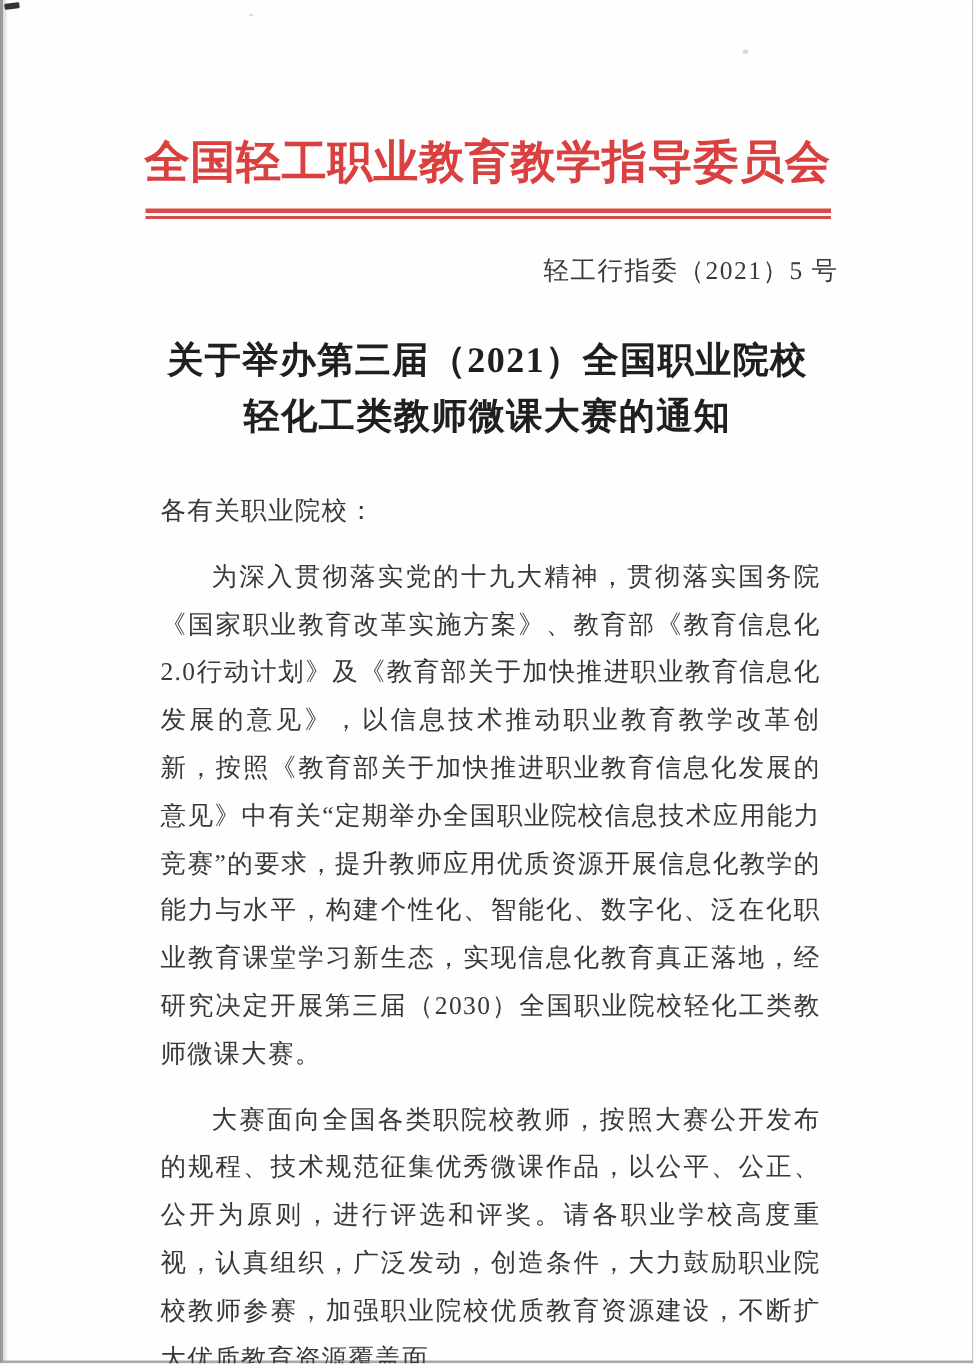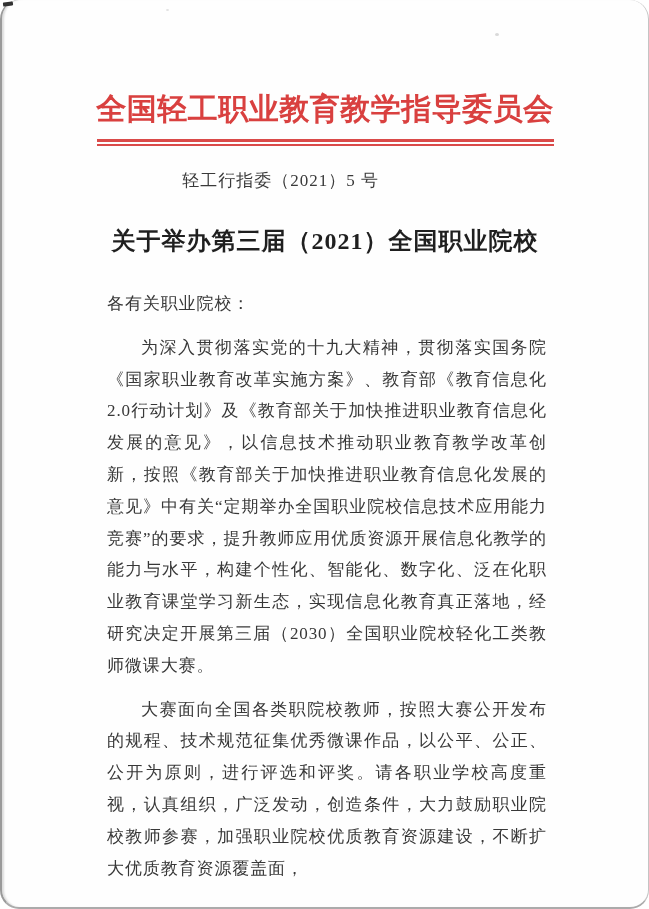--- a/index.html
+++ b/index.html
@@ -11,39 +11,38 @@
   .canvas{
     position:relative;width:649px;height:909px;background:#ffffff;overflow:hidden;
   }
   .page{
     position:absolute;top:0;left:0;right:0;bottom:0;
     background:#fefefe;
     border-left:2px solid #9a9a9a;
     border-right:1px solid #c4c4c4;
     border-bottom:2px solid #ababab;
     box-shadow:inset 3px 0 2px -1px #dcdcdc;
-    border-radius:19px;
   }
   .org-title{
     margin:92px 0 0 0;
     text-align:center;
     font-size:30px;line-height:34px;font-weight:bold;
     color:var(--red);
     letter-spacing:0.5px;
     white-space:nowrap;
   }
   .red-rule{
     width:457px;height:2px;
     margin:13px auto 0 auto;
     border-top:3px solid #da4a49;
     border-bottom:2px solid #da4a49;
   }
   .doc-number{
     margin:24px 89px 0 0;
-    text-align:center;
+    text-align:right;
     font-size:17px;line-height:22px;
     color:#3a3a3a;
     letter-spacing:1px;
   }
   .doc-title{
     margin:31px 0 0 0;
     text-align:center;
     font-size:24px;line-height:37px;
     font-weight:700;color:#1f1f1f;
     letter-spacing:1px;
@@ -81,20 +80,21 @@
   <div class="page">
 
     <h1 class="org-title">全国轻工职业教育教学指导委员会</h1>
 
     <div class="red-rule"></div>
 
     <div class="doc-number">轻工行指委（2021）5 号</div>
 
     <h2 class="doc-title">
       <span>关于举办第三届（2021）全国职业院校</span><br>
+      <span>轻化工类教师微课大赛的通知</span>
     </h2>
 
     <div class="body-text">
       <p class="salutation">各有关职业院校：</p>
       <p class="para">为深入贯彻落实党的十九大精神，贯彻落实国务院《国家职业教育改革实施方案》、教育部《教育信息化2.0行动计划》及《教育部关于加快推进职业教育信息化发展的意见》，以信息技术推动职业教育教学改革创新，按照《教育部关于加快推进职业教育信息化发展的意见》中有关“定期举办全国职业院校信息技术应用能力竞赛”的要求，提升教师应用优质资源开展信息化教学的能力与水平，构建个性化、智能化、数字化、泛在化职业教育课堂学习新生态，实现信息化教育真正落地，经研究决定开展第三届（2030）全国职业院校轻化工类教师微课大赛。</p>
       <p class="para">大赛面向全国各类职院校教师，按照大赛公开发布的规程、技术规范征集优秀微课作品，以公平、公正、公开为原则，进行评选和评奖。请各职业学校高度重视，认真组织，广泛发动，创造条件，大力鼓励职业院校教师参赛，加强职业院校优质教育资源建设，不断扩大优质教育资源覆盖面，</p>
     </div>
 
   </div>
 </div>

